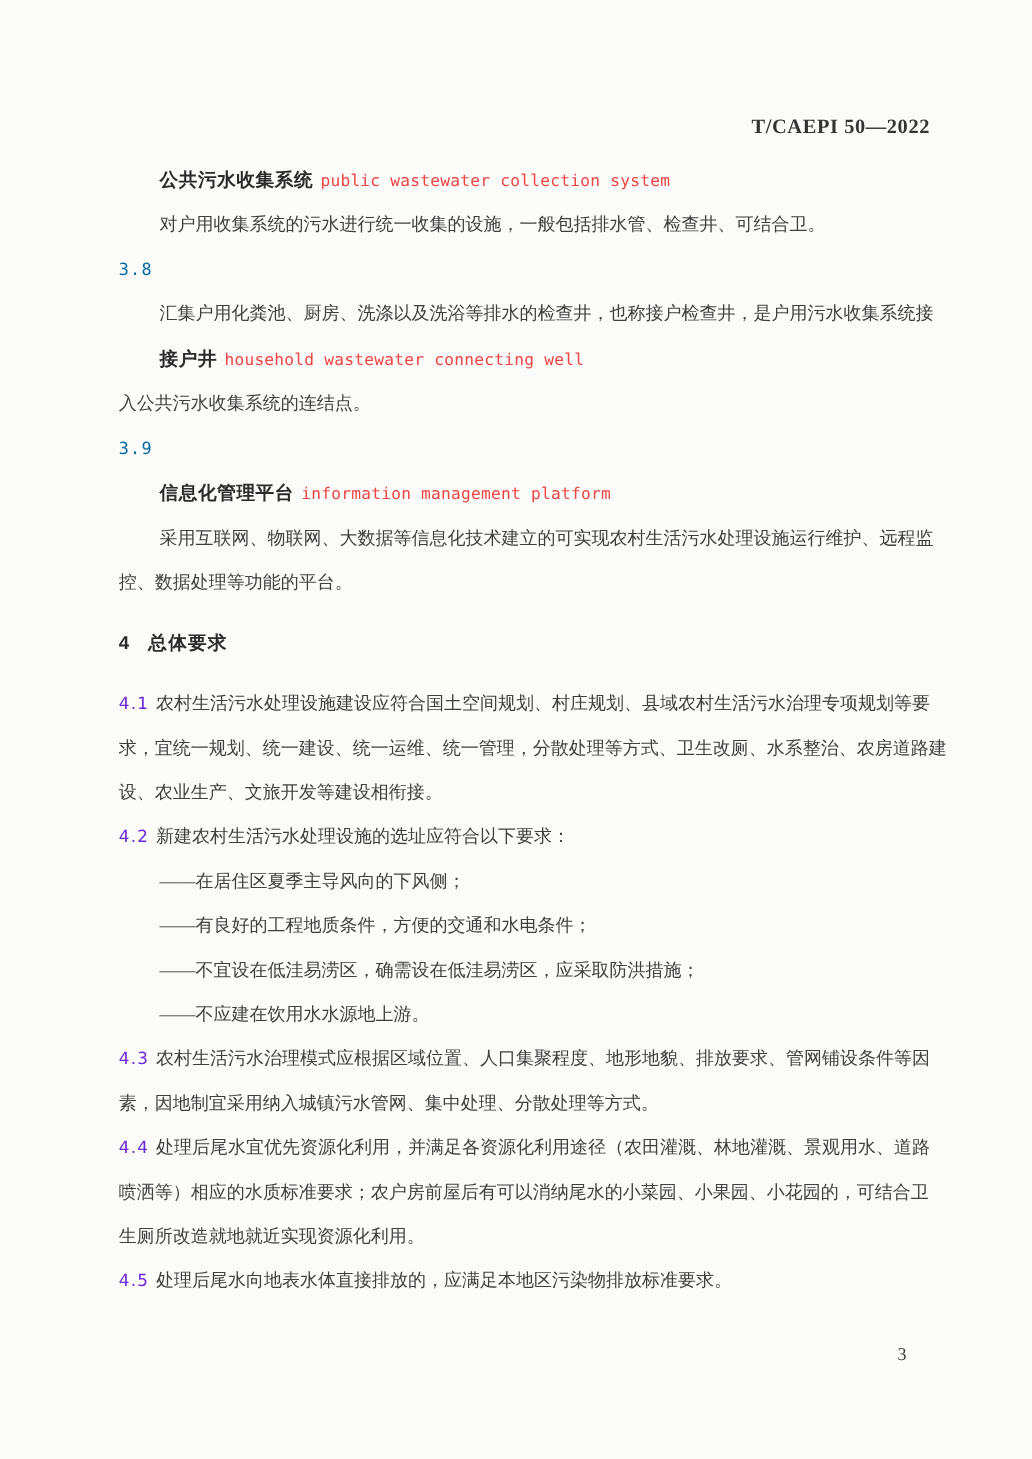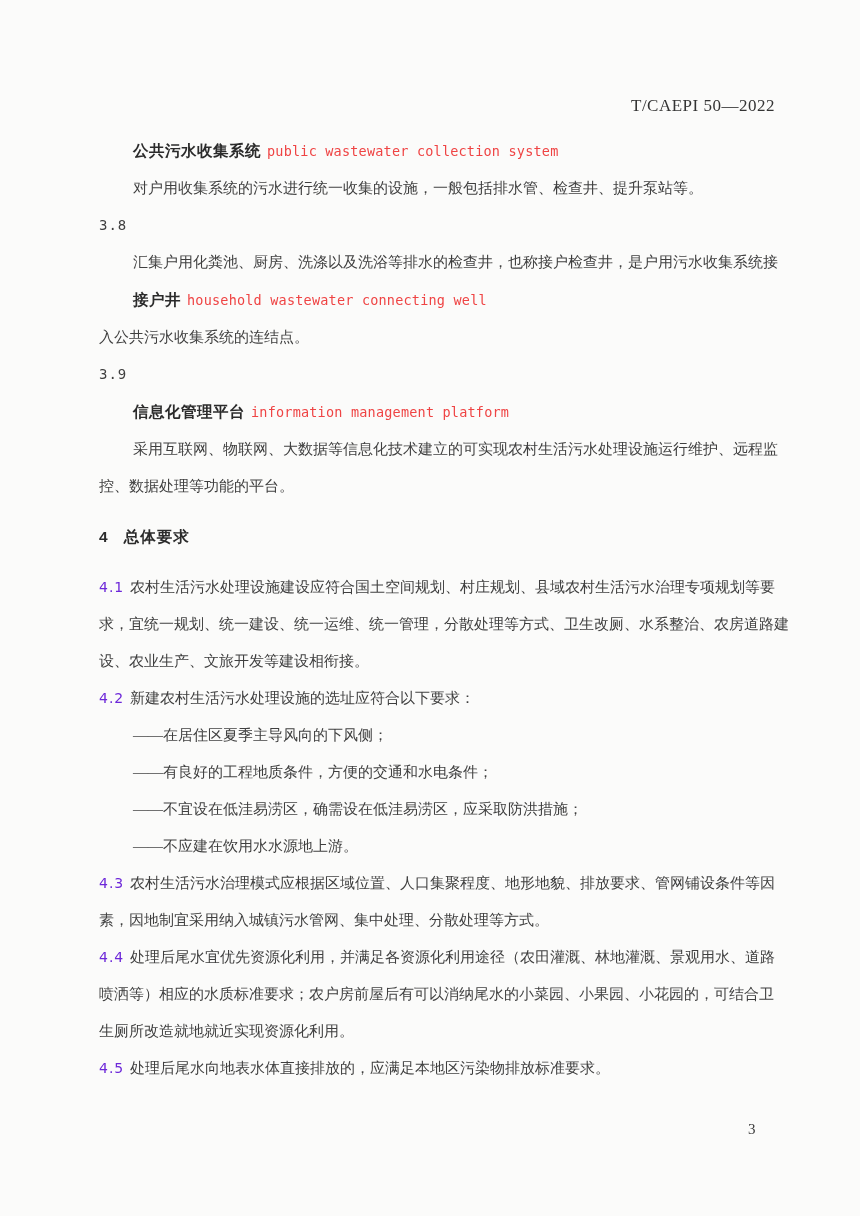--- a/index.html
+++ b/index.html
@@ -18,20 +18,21 @@
   }
   
   .running-header {
     position: absolute;
     top: 96px;
     right: 85px;
     font-family: "Liberation Serif", "DejaVu Serif", serif;
     font-size: 17px;
     letter-spacing: 0.5px;
     color: #343434;
+    font-weight: bold;
   }
   
   .page-number {
     position: absolute;
     top: 1121px;
     left: 748px;
     font-size: 15px;
     color: #3a3a3a;
   }
   
@@ -58,21 +59,21 @@
   .term-heading .en {
     font-family: "DejaVu Sans Mono", "Liberation Mono", monospace;
     font-size: 13.5px;
     color: #ef4444;
     margin-left: 6px;
     letter-spacing: 0.2px;
   }
   .term-number {
     font-family: "DejaVu Sans Mono", "Liberation Mono", monospace;
     font-size: 14px;
-    color: #404040;
+    color: #0369a1;
     letter-spacing: 1px;
   }
   .clause-number {
     display: inline-block;
     min-width: 31px;
     font-family: "DejaVu Sans", "Liberation Sans", sans-serif;
     font-size: 14px;
     color: #6d28d9;
     letter-spacing: 1px;
   }
@@ -92,21 +93,21 @@
 
 <div class="page">
 
   <div class="running-header">T/CAEPI 50—2022</div>
 
   <div class="content">
 
     <div class="row term-heading indent">
       <span class="cn">公共污水收集系统</span><span class="en">public wastewater collection system</span>
     </div>
-    <div class="row indent">对户用收集系统的污水进行统一收集的设施，一般包括排水管、检查井、提升泵站等。</div>
+    <div class="row indent">对户用收集系统的污水进行统一收集的设施，一般包括排水管、检查井、可结合卫。</div>
 
     <div class="row">
       <span class="term-number">3.8</span>
     </div>
     <div class="row indent">汇集户用化粪池、厨房、洗涤以及洗浴等排水的检查井，也称接户检查井，是户用污水收集系统接</div>
     <div class="row term-heading indent">
       <span class="cn">接户井</span><span class="en">household wastewater connecting well</span>
     </div>
     <div class="row">入公共污水收集系统的连结点。</div>
 

